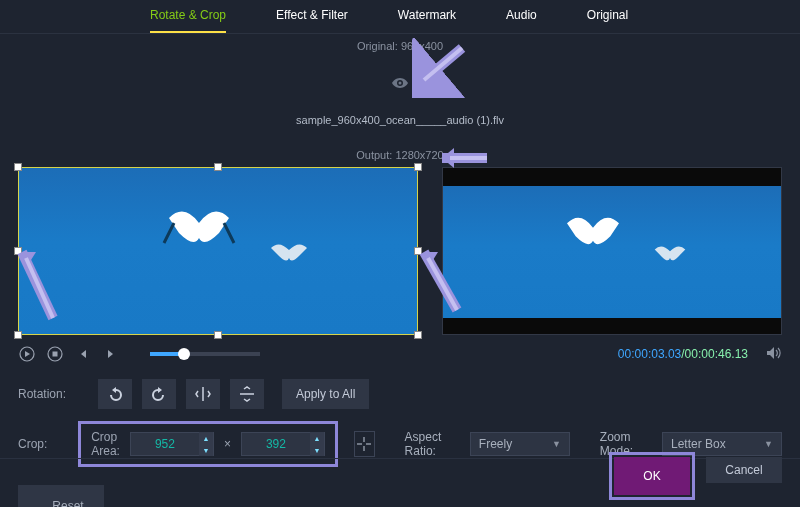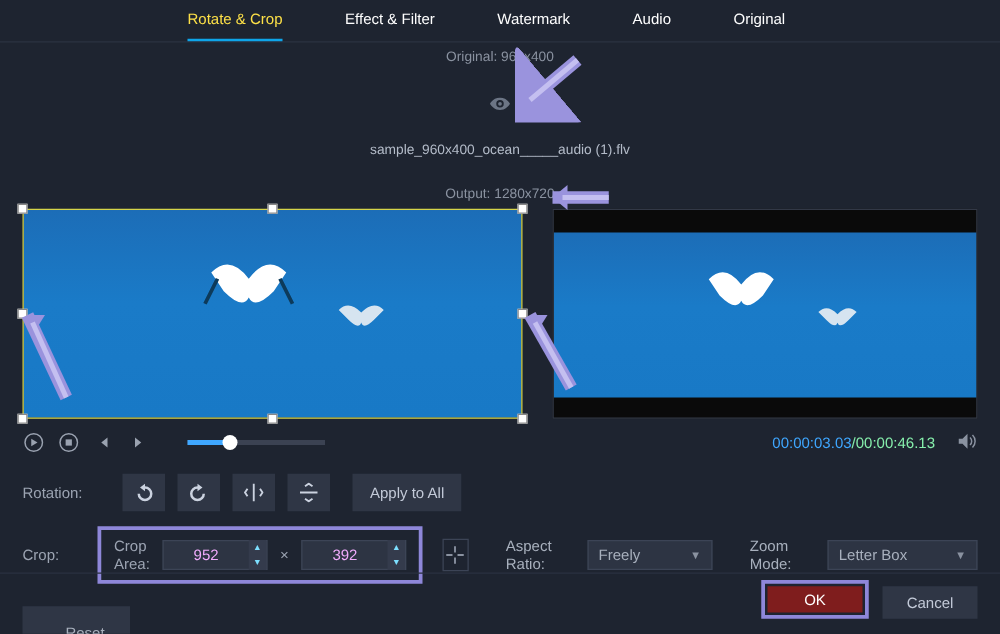--- a/index.html
+++ b/index.html
@@ -14,21 +14,21 @@
     overflow: hidden;
   }
   .tabs {
     display: flex;
     padding: 8px 0 0 150px;
     gap: 50px;
     border-bottom: 1px solid #2b3240;
     height: 34px;
   }
   .tab { cursor: pointer; padding-bottom: 6px; color: #ffffff; }
-  .tab.active { color: #fde047; border-bottom: 2px solid #0ea5e9; }
+  .tab.active { color: #84cc16; border-bottom: 2px solid #fde047; }
   .info-bar {
     display: flex;
     align-items: center;
     padding: 6px 18px;
     gap: 23px;
     font-size: 11px;
     color: #8a92a0;
     flex-direction: column;
   }
   .info-filename { flex: 1; text-align: center; color: #b4bcc9; }
@@ -122,21 +122,21 @@
     padding: 6px 10px;
     margin-left: -4px;
   }
   .crop-area-label { color: #9ca4b2; margin-right: 4px; }
   .numbox {
     display: flex; align-items: center;
     background: #2d3443;
     height: 24px;
     border: 1px solid #3c4456;
   }
-  .numbox span { padding: 0 24px; color: #f0abfc; }
+  .numbox span { padding: 0 24px; color: #14b8a6; }
   .numbox .steppers {
     width: 14px; height: 24px;
     display: flex; flex-direction: column;
     background: #343b4c;
   }
   .numbox .steppers div {
     flex:1; display:flex; align-items:center; justify-content:center;
     font-size: 7px; color:#7de0ff; cursor: pointer;
   }
   .times-sym { color: #9ca4b2; padding: 0 4px; }
@@ -170,22 +170,22 @@
     margin-top: 8px;
     padding-left: 14px;
   }
   .divider { position:absolute; left:0; right:0; top:458px; height:1px; background:#2a3140; }
   .footer {
     position: absolute;
     bottom: 12px; right: 18px;
     display: flex; gap: 16px;
   }
   .ok-btn {
-    width: 76px; height: 21px;
-    background: #7f1d1d;
+    width: 76px; height: 38px;
+    background: #701a75;
     color: #fff;
     display:flex; align-items:center; justify-content:center;
     cursor: pointer;
     outline: 3px solid #8e87d9;
     outline-offset: 2px;
     text-align: center;
   }
   .cancel-btn {
     width: 76px; height: 26px;
     background: #2f3645;

